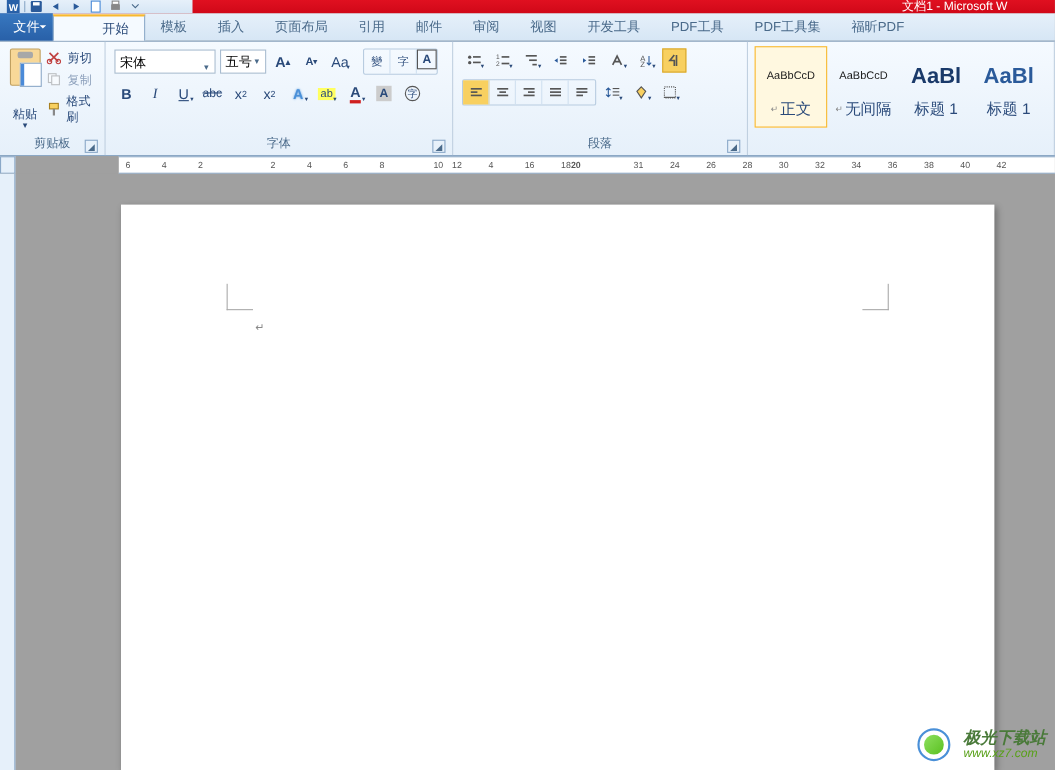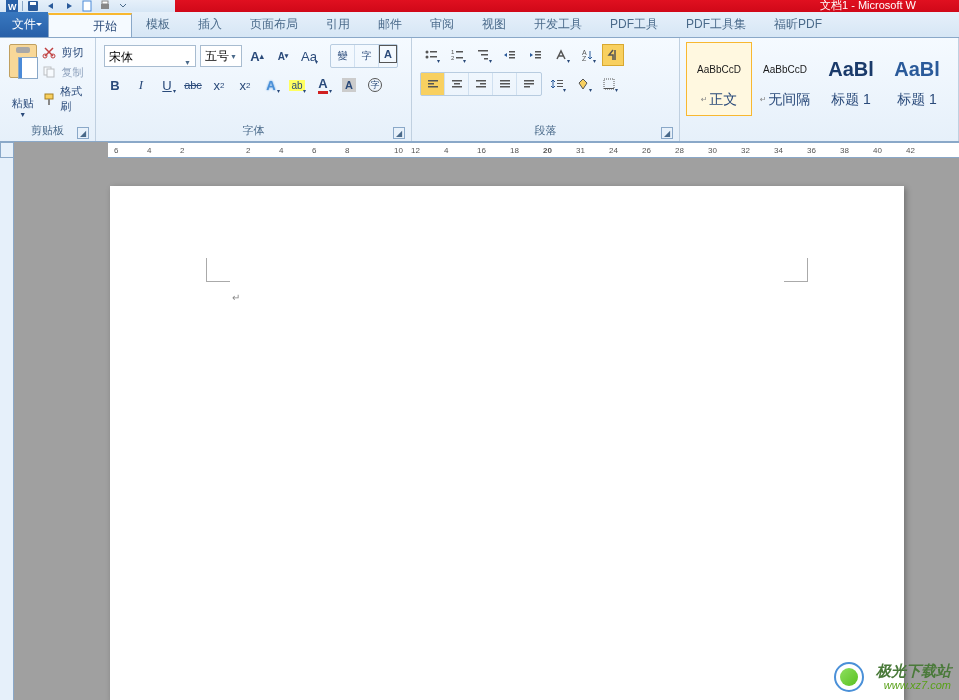--- a/index.html
+++ b/index.html
@@ -76,21 +76,21 @@
 .doc-area { position: absolute; top: 158px; left: 0; right: 0; bottom: 0; background: #a0a0a0; display: flex; }
 .vruler-zone { width: 14px; background: #e6f0fa; border-right: 1px solid #8aa8c8; }
 .page-zone { flex: 1; padding: 28px 0 0 96px; }
 .page { width: 794px; height: 515px; background: #fff; box-shadow: 2px 2px 6px rgba(0,0,0,0.3); position: relative; }
 .margin-corner { position: absolute; width: 24px; height: 24px; border: 1px solid #aaa; }
 .margin-tl { top: 72px; left: 96px; border-right: none; border-top: none; }
 .margin-tr { top: 72px; right: 96px; border-left: none; border-top: none; }
 .cursor-mark { position: absolute; top: 106px; left: 122px; font-size: 10px; color: #888; }
 
 
-.watermark { position: absolute; right: 8px; bottom: 8px; font-size: 14px; display: flex; align-items: center; gap: 12px; text-align: right; }
+.watermark { position: absolute; right: 8px; bottom: 8px; font-size: 14px; display: flex; align-items: center; gap: 12px; }
 .wm-logo { width: 30px; height: 30px; border-radius: 50%; border: 2px solid #4a90d8; position: relative; }
 .wm-logo::before { content: ""; position: absolute; top: 4px; left: 4px; width: 18px; height: 18px; border-radius: 50%; background: linear-gradient(135deg, #8ee060, #5ac020); }
 .wm-text { display: flex; flex-direction: column; line-height: 1.1; }
 .wm-cn { color: #4a7a3a; font-size: 15px; font-weight: bold; font-style: italic; }
 .wm-en { color: #58a018; font-size: 11px; font-style: italic; }
 
 svg { display: block; }
 </style>
 </head>
 <body>
@@ -427,21 +427,21 @@
       <span class="ruler-tick" style="left: 105px;"></span>
       <span class="ruler-tick" style="left: 138px;">2</span>
       <span class="ruler-tick" style="left: 171px;">4</span>
       <span class="ruler-tick" style="left: 204px;">6</span>
       <span class="ruler-tick" style="left: 237px;">8</span>
       <span class="ruler-tick" style="left: 270px; margin-left: 16px;">10</span>
       <span class="ruler-tick" style="left: 303px;">12</span>
       <span class="ruler-tick" style="left: 336px;">4</span>
       <span class="ruler-tick" style="left: 369px;">16</span>
       <span class="ruler-tick" style="left: 402px;">18</span>
-      <span class="ruler-tick" style="left: 435px; font-weight: bold;">20</span>
+      <span class="ruler-tick" style="left: 411px; font-weight: bold;">20</span>
       <span class="ruler-tick" style="left: 468px;">31</span>
       <span class="ruler-tick" style="left: 501px;">24</span>
       <span class="ruler-tick" style="left: 534px;">26</span>
       <span class="ruler-tick" style="left: 567px;">28</span>
       <span class="ruler-tick" style="left: 600px;">30</span>
       <span class="ruler-tick" style="left: 633px;">32</span>
       <span class="ruler-tick" style="left: 666px;">34</span>
       <span class="ruler-tick" style="left: 699px;">36</span>
       <span class="ruler-tick" style="left: 732px;">38</span>
       <span class="ruler-tick" style="left: 765px;">40</span>

